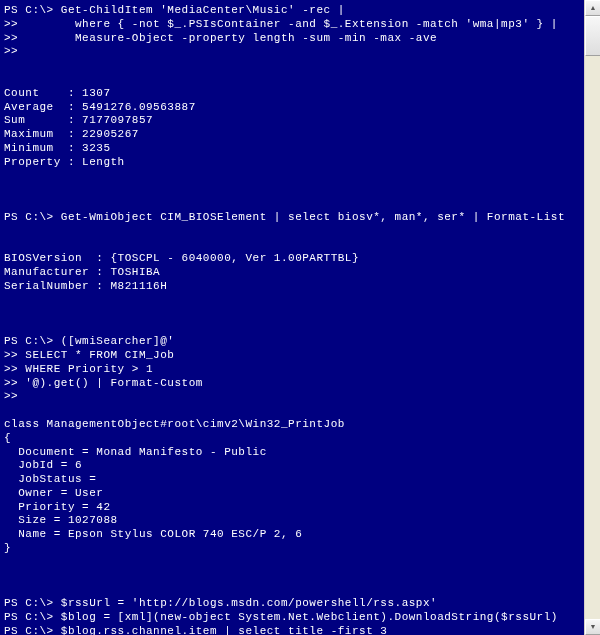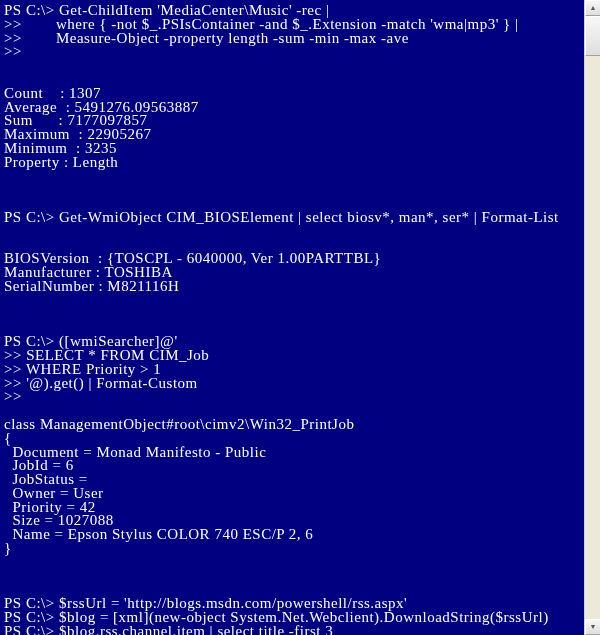--- a/index.html
+++ b/index.html
@@ -7,22 +7,22 @@
       width: 600px;
       height: 635px;
       background: #ffffff;
       display: flex;
       overflow: hidden;
     }
     .terminal-wrap {
       flex: 1;
       background: #000080;
       color: #ffffff;
-      font-family: Liberation Serif, serif;
-      font-size: 15px;
+      font-family: Liberation Mono, monospace;
+      font-size: 11px;
       letter-spacing: 0.5px;
       line-height: 13.8px;
       padding: 4px 0 4px 4px;
       overflow: hidden;
       white-space: pre;
     }
     .scrollbar {
       width: 16px;
       height: 100%;
       background: #ece9d8;

